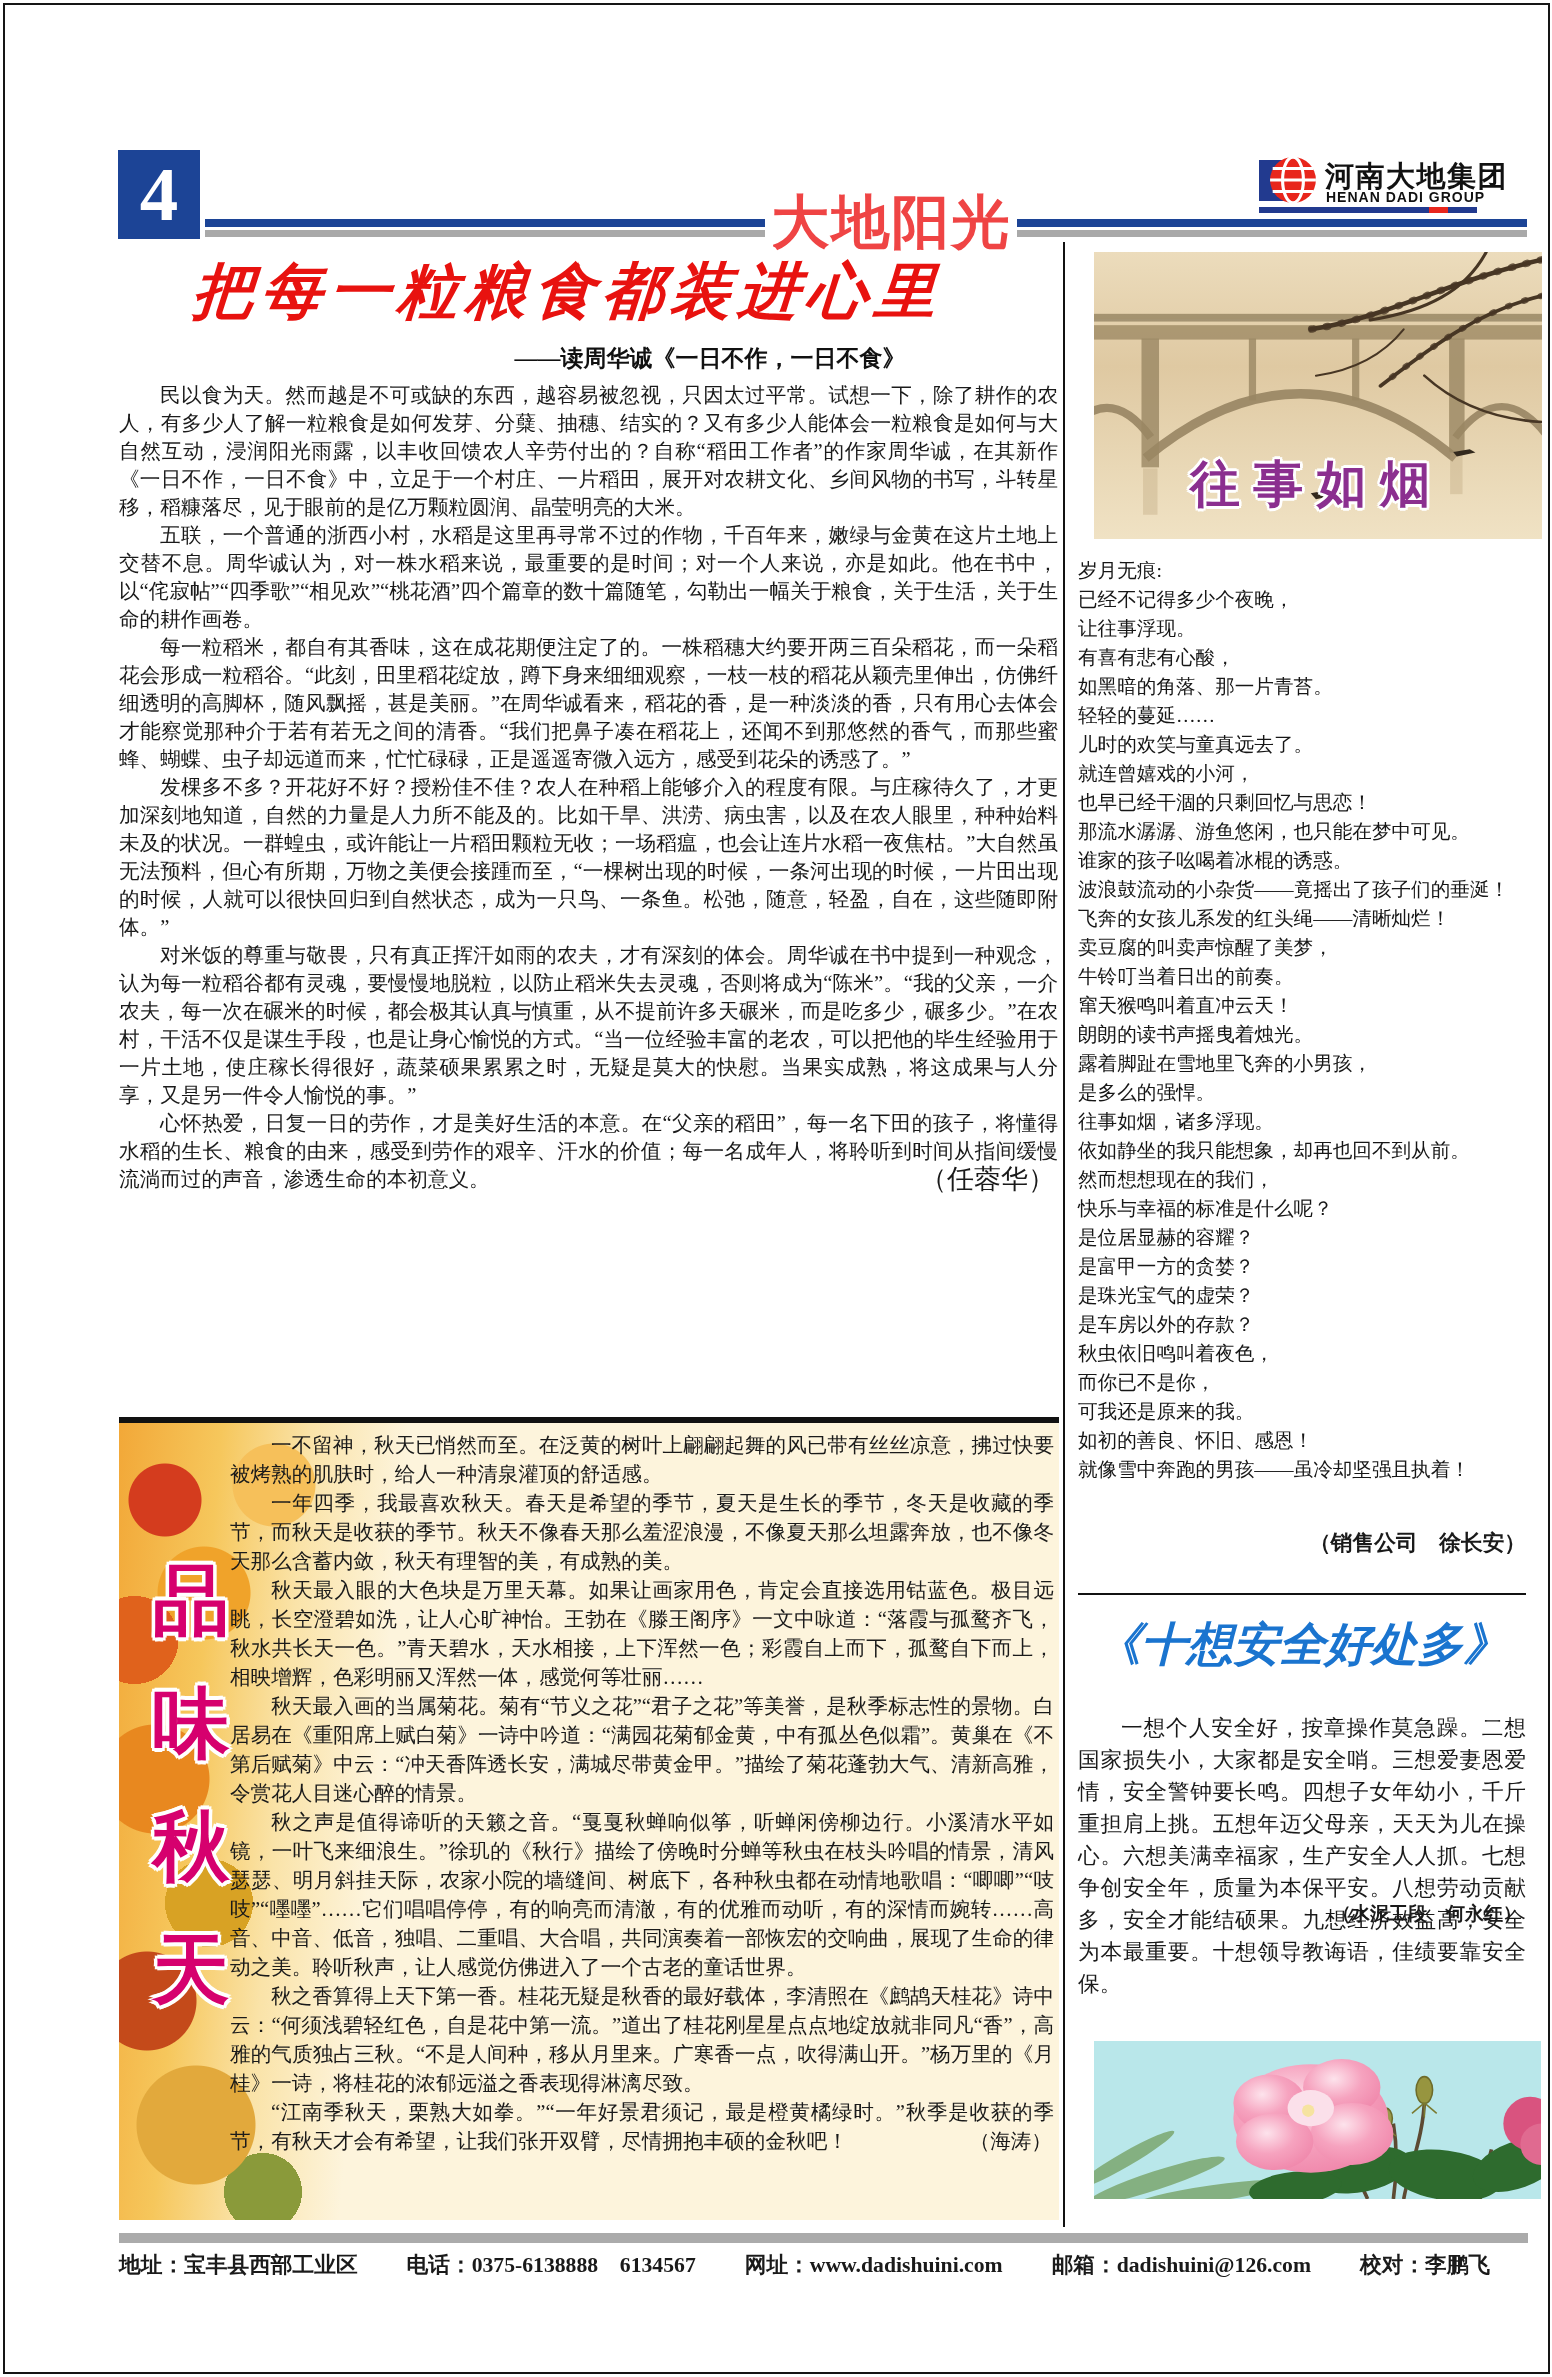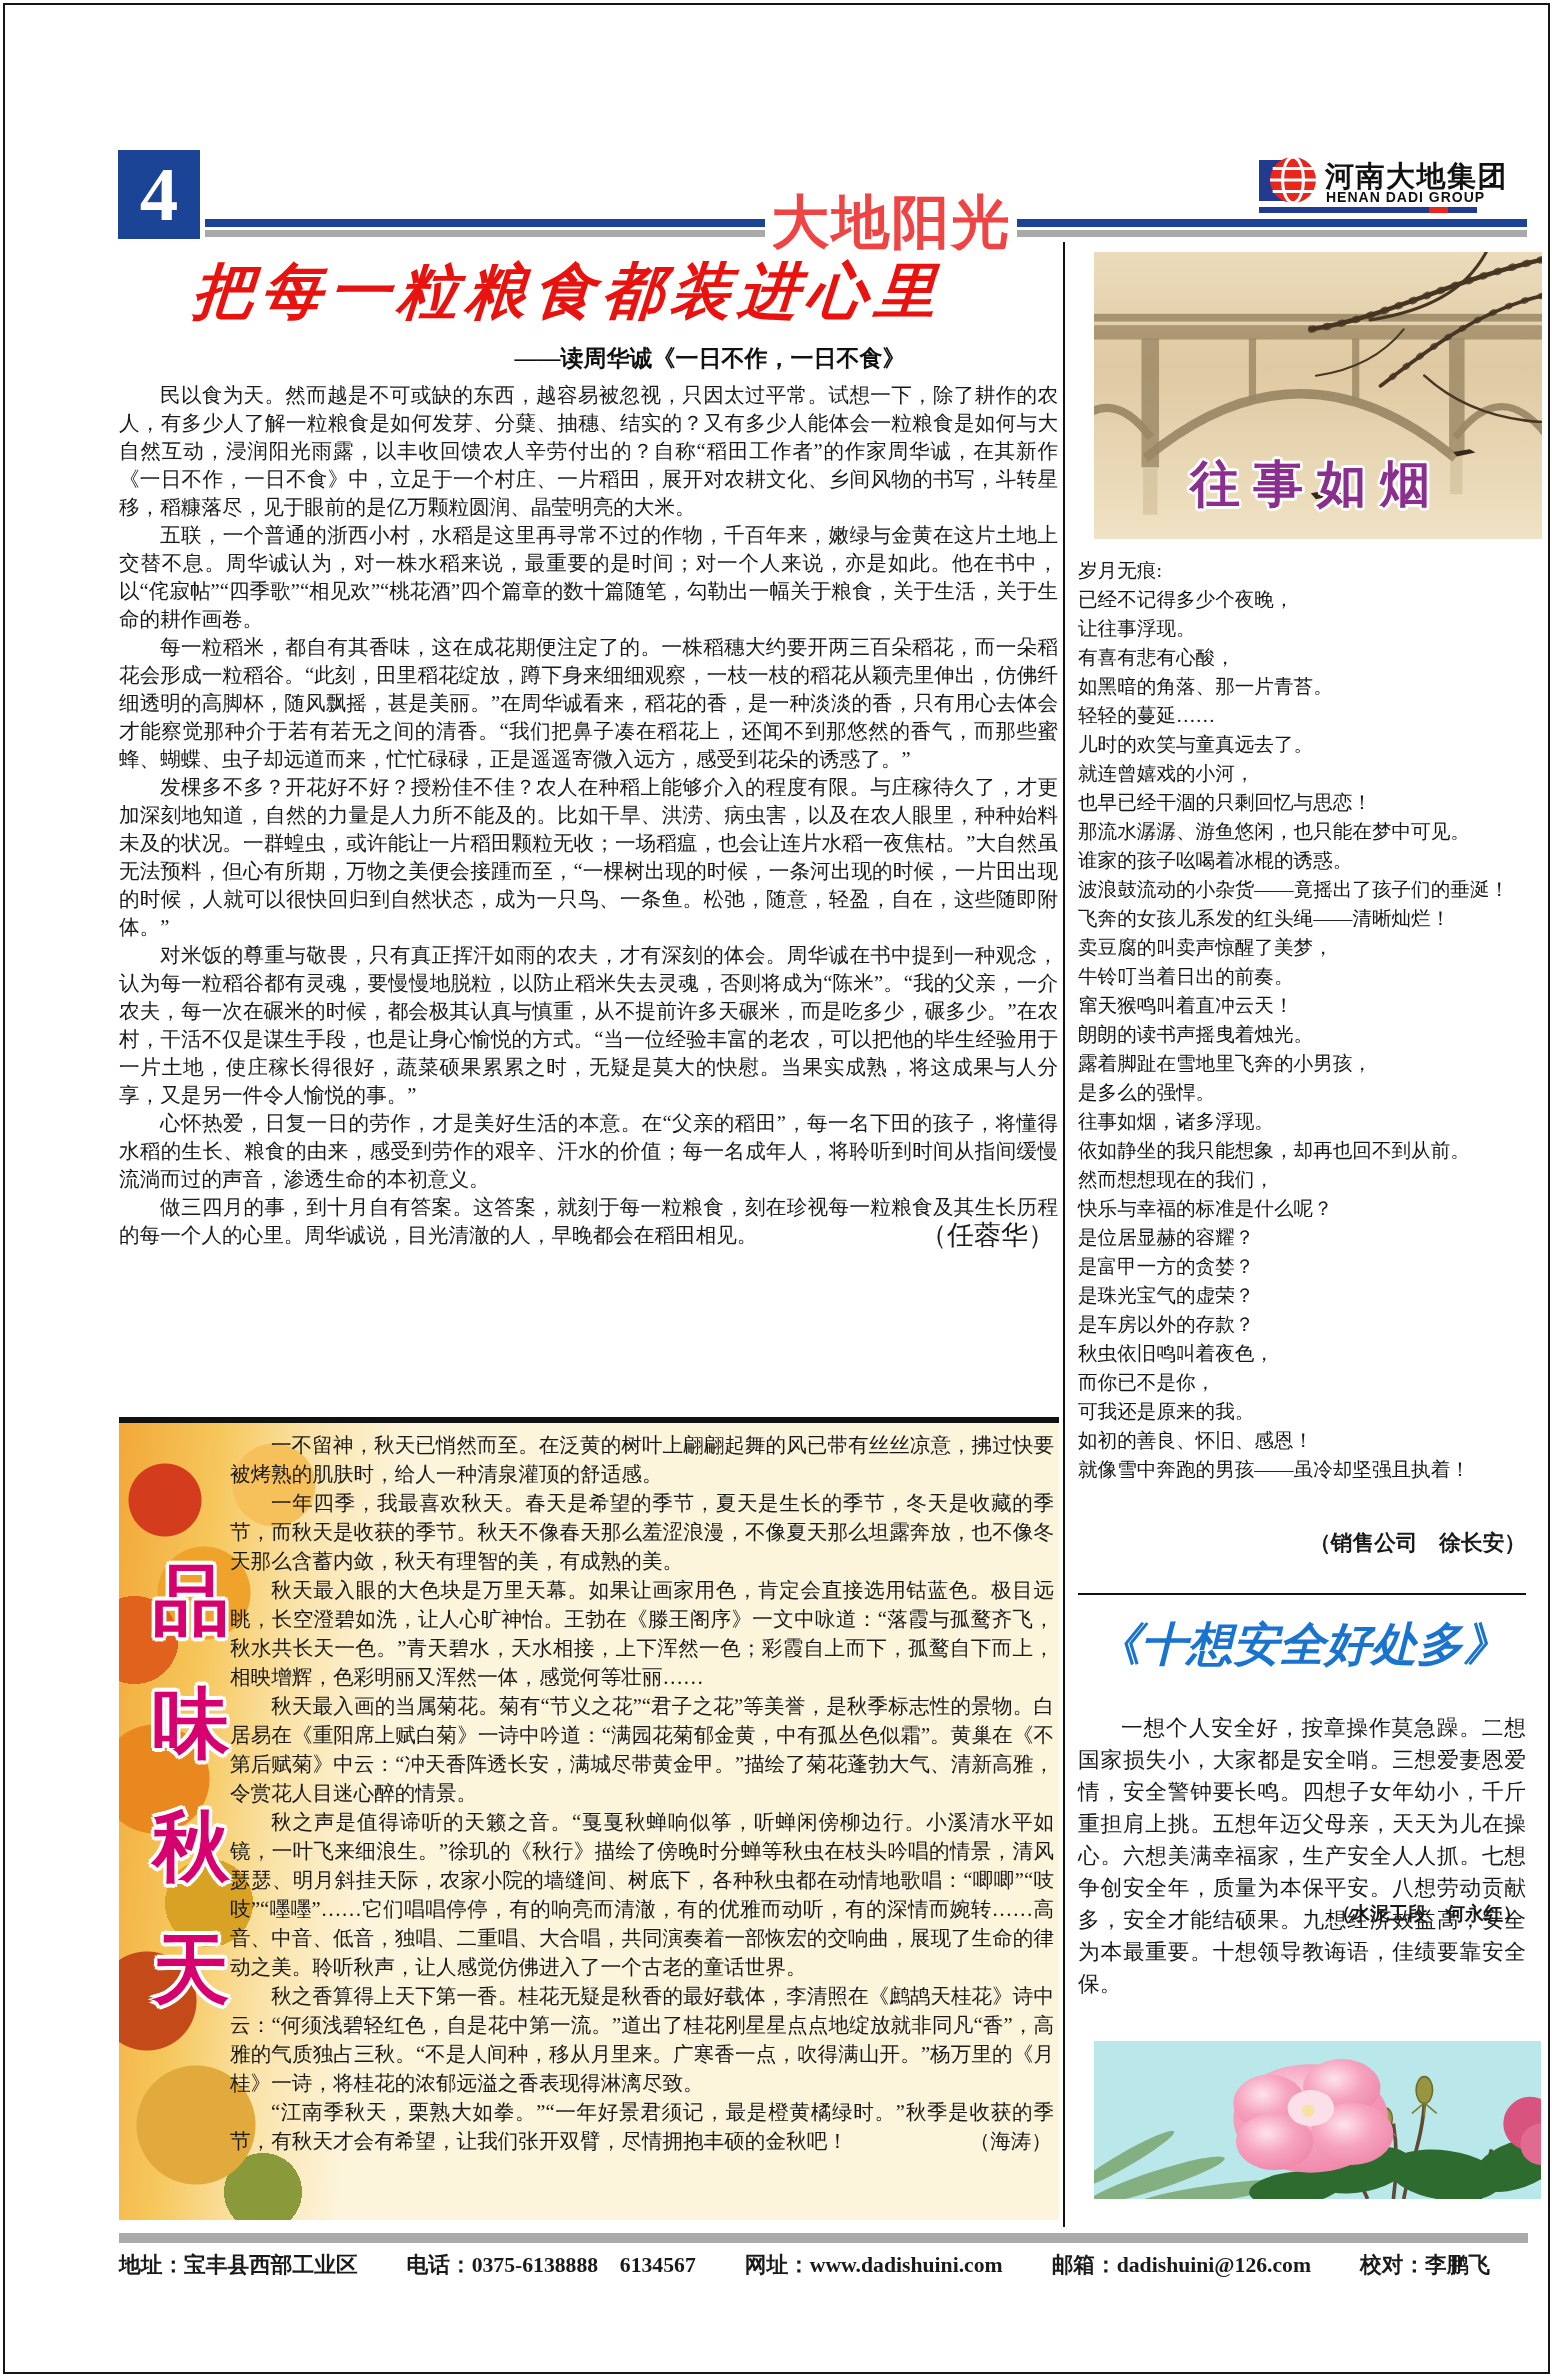--- a/index.html
+++ b/index.html
@@ -125,21 +125,20 @@
   <div class="main-title">把每一粒粮食都装进心里</div>
   <div class="main-sub">——读周华诚《一日不作，一日不食》</div>
   <div class="main-body">
     <div>
         <p>民以食为天。然而越是不可或缺的东西，越容易被忽视，只因太过平常。试想一下，除了耕作的农人，有多少人了解一粒粮食是如何发芽、分蘖、抽穗、结实的？又有多少人能体会一粒粮食是如何与大自然互动，浸润阳光雨露，以丰收回馈农人辛劳付出的？自称“稻田工作者”的作家周华诚，在其新作《一日不作，一日不食》中，立足于一个村庄、一片稻田，展开对农耕文化、乡间风物的书写，斗转星移，稻糠落尽，见于眼前的是亿万颗粒圆润、晶莹明亮的大米。</p>
         <p>五联，一个普通的浙西小村，水稻是这里再寻常不过的作物，千百年来，嫩绿与金黄在这片土地上交替不息。周华诚认为，对一株水稻来说，最重要的是时间；对一个人来说，亦是如此。他在书中，以“侘寂帖”“四季歌”“相见欢”“桃花酒”四个篇章的数十篇随笔，勾勒出一幅关于粮食，关于生活，关于生命的耕作画卷。</p>
         <p>每一粒稻米，都自有其香味，这在成花期便注定了的。一株稻穗大约要开两三百朵稻花，而一朵稻花会形成一粒稻谷。“此刻，田里稻花绽放，蹲下身来细细观察，一枝一枝的稻花从颖壳里伸出，仿佛纤细透明的高脚杯，随风飘摇，甚是美丽。”在周华诚看来，稻花的香，是一种淡淡的香，只有用心去体会才能察觉那种介于若有若无之间的清香。“我们把鼻子凑在稻花上，还闻不到那悠然的香气，而那些蜜蜂、蝴蝶、虫子却远道而来，忙忙碌碌，正是遥遥寄微入远方，感受到花朵的诱惑了。”</p>
         <p>发棵多不多？开花好不好？授粉佳不佳？农人在种稻上能够介入的程度有限。与庄稼待久了，才更加深刻地知道，自然的力量是人力所不能及的。比如干旱、洪涝、病虫害，以及在农人眼里，种种始料未及的状况。一群蝗虫，或许能让一片稻田颗粒无收；一场稻瘟，也会让连片水稻一夜焦枯。”大自然虽无法预料，但心有所期，万物之美便会接踵而至，“一棵树出现的时候，一条河出现的时候，一片田出现的时候，人就可以很快回归到自然状态，成为一只鸟、一条鱼。松弛，随意，轻盈，自在，这些随即附体。”</p>
         <p>对米饭的尊重与敬畏，只有真正挥汗如雨的农夫，才有深刻的体会。周华诚在书中提到一种观念，认为每一粒稻谷都有灵魂，要慢慢地脱粒，以防止稻米失去灵魂，否则将成为“陈米”。“我的父亲，一介农夫，每一次在碾米的时候，都会极其认真与慎重，从不提前许多天碾米，而是吃多少，碾多少。”在农村，干活不仅是谋生手段，也是让身心愉悦的方式。“当一位经验丰富的老农，可以把他的毕生经验用于一片土地，使庄稼长得很好，蔬菜硕果累累之时，无疑是莫大的快慰。当果实成熟，将这成果与人分享，又是另一件令人愉悦的事。”</p>
         <p>心怀热爱，日复一日的劳作，才是美好生活的本意。在“父亲的稻田”，每一名下田的孩子，将懂得水稻的生长、粮食的由来，感受到劳作的艰辛、汗水的价值；每一名成年人，将聆听到时间从指间缓慢流淌而过的声音，渗透生命的本初意义。</p>
-        <p>做三四月的事，到十月自有答案。这答案，就刻于每一粒粮食，刻在珍视每一粒粮食及其生长历程的每一个人的心里。周华诚说，目光清澈的人，早晚都会在稻田相见。</p>
       </div>
     <div class="sig-pull">（任蓉华）</div>
   </div>
 
   <div class="hrule-heavy"></div>
   <div class="vrule"></div>
 
   <div class="autumn">
     <div class="vtitle">
         <span class="vchar">品</span>

